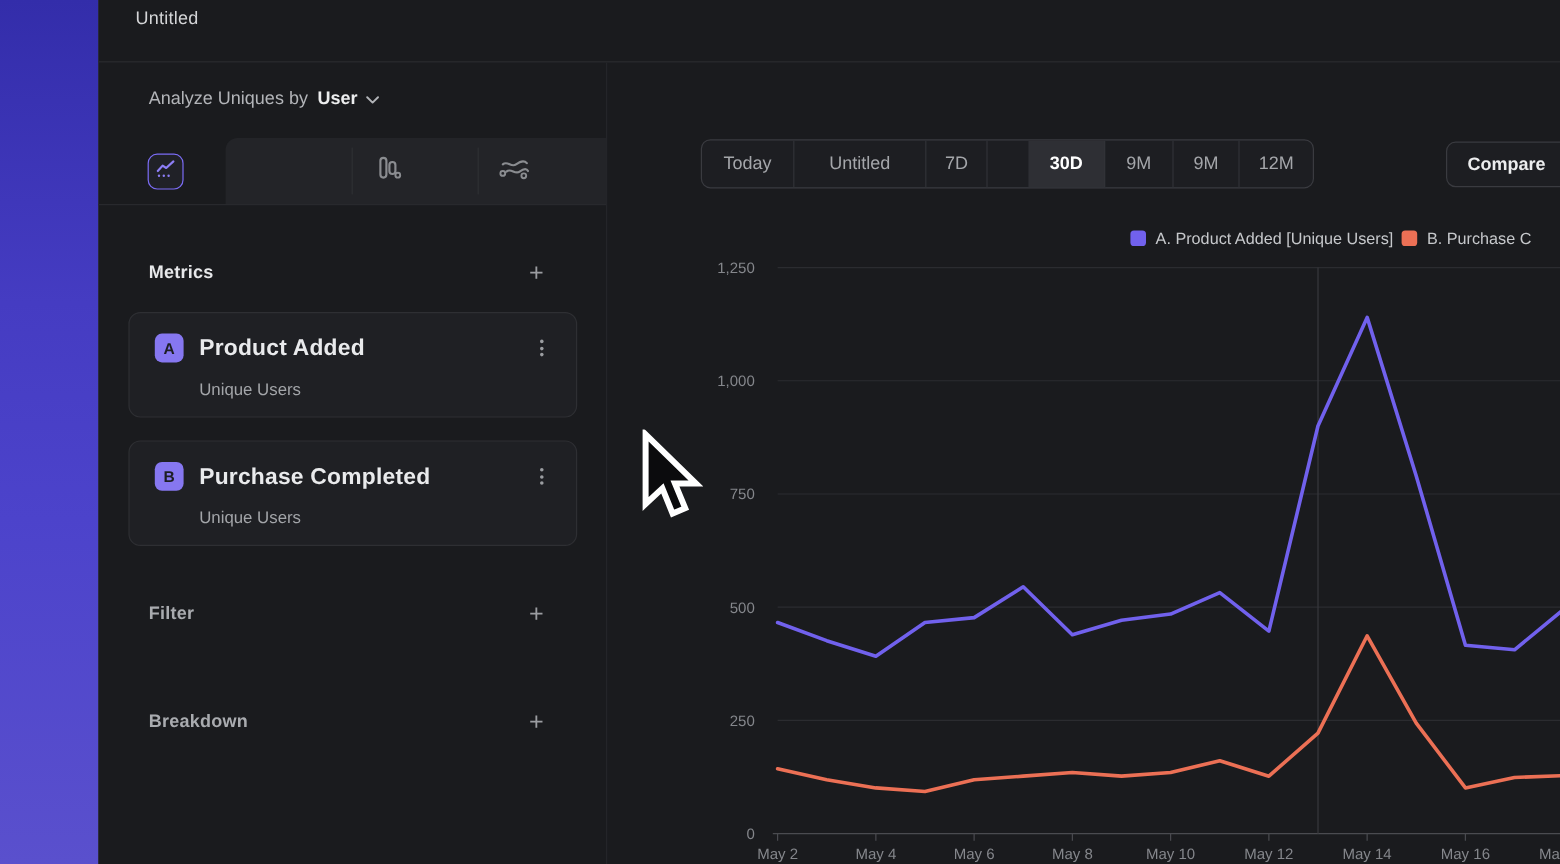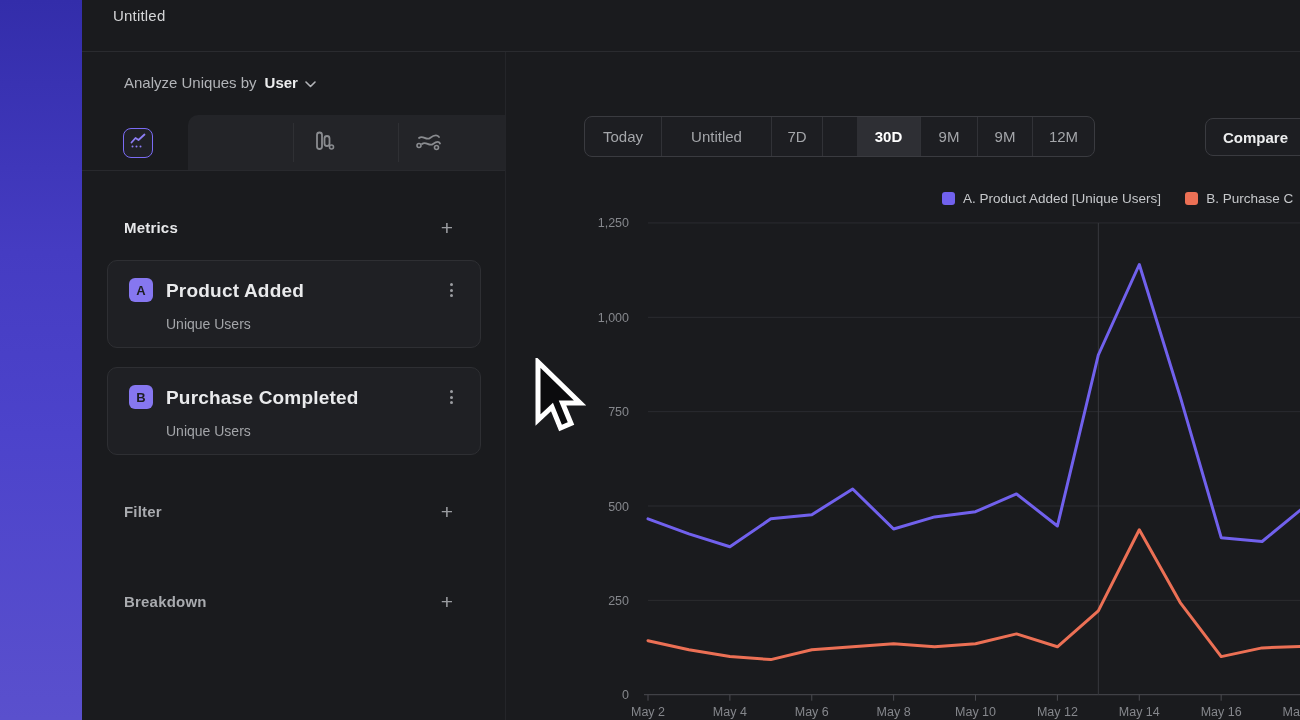--- a/index.html
+++ b/index.html
@@ -78,21 +78,21 @@
   .range-seg:last-child { border-right:none; }
   .range-seg.selected { background:#2e2f34; color:#ffffff; font-weight:bold;margin-left:34px; }
   .compare-btn {
     position:absolute; left:699px; top:66px; width:120px; height:38px;
     border:1px solid #3a3b40; border-radius:8px; background:#1d1e22;
     display:flex; align-items:center; padding-left:17px;
     font-size:15px; font-weight:bold; color:#ecedee; cursor:pointer;
   }
   
   .legend {
-    position:absolute; left:436px; top:139px; display:flex; gap:24px; white-space:nowrap;
+    position:absolute; left:436px; top:139px; display:flex; gap:7px; white-space:nowrap;
   }
   .legend-item { display:flex; align-items:center; gap:8px; font-size:13.5px; color:#c6c8cb; cursor:pointer; }
   .legend-swatch { width:13px; height:13px; border-radius:3px; flex:none; }
   
   .ytick-label { fill:#85878c; font-size:12.5px; font-family:"Liberation Sans",sans-serif; }
   .xtick-label { fill:#85878c; font-size:12.5px; font-family:"Liberation Sans",sans-serif; }
   #chart-svg { position:absolute; left:0; top:0; }
   
   .cursor { position:absolute; left:530px; top:358px; pointer-events:none; }
 </style>

